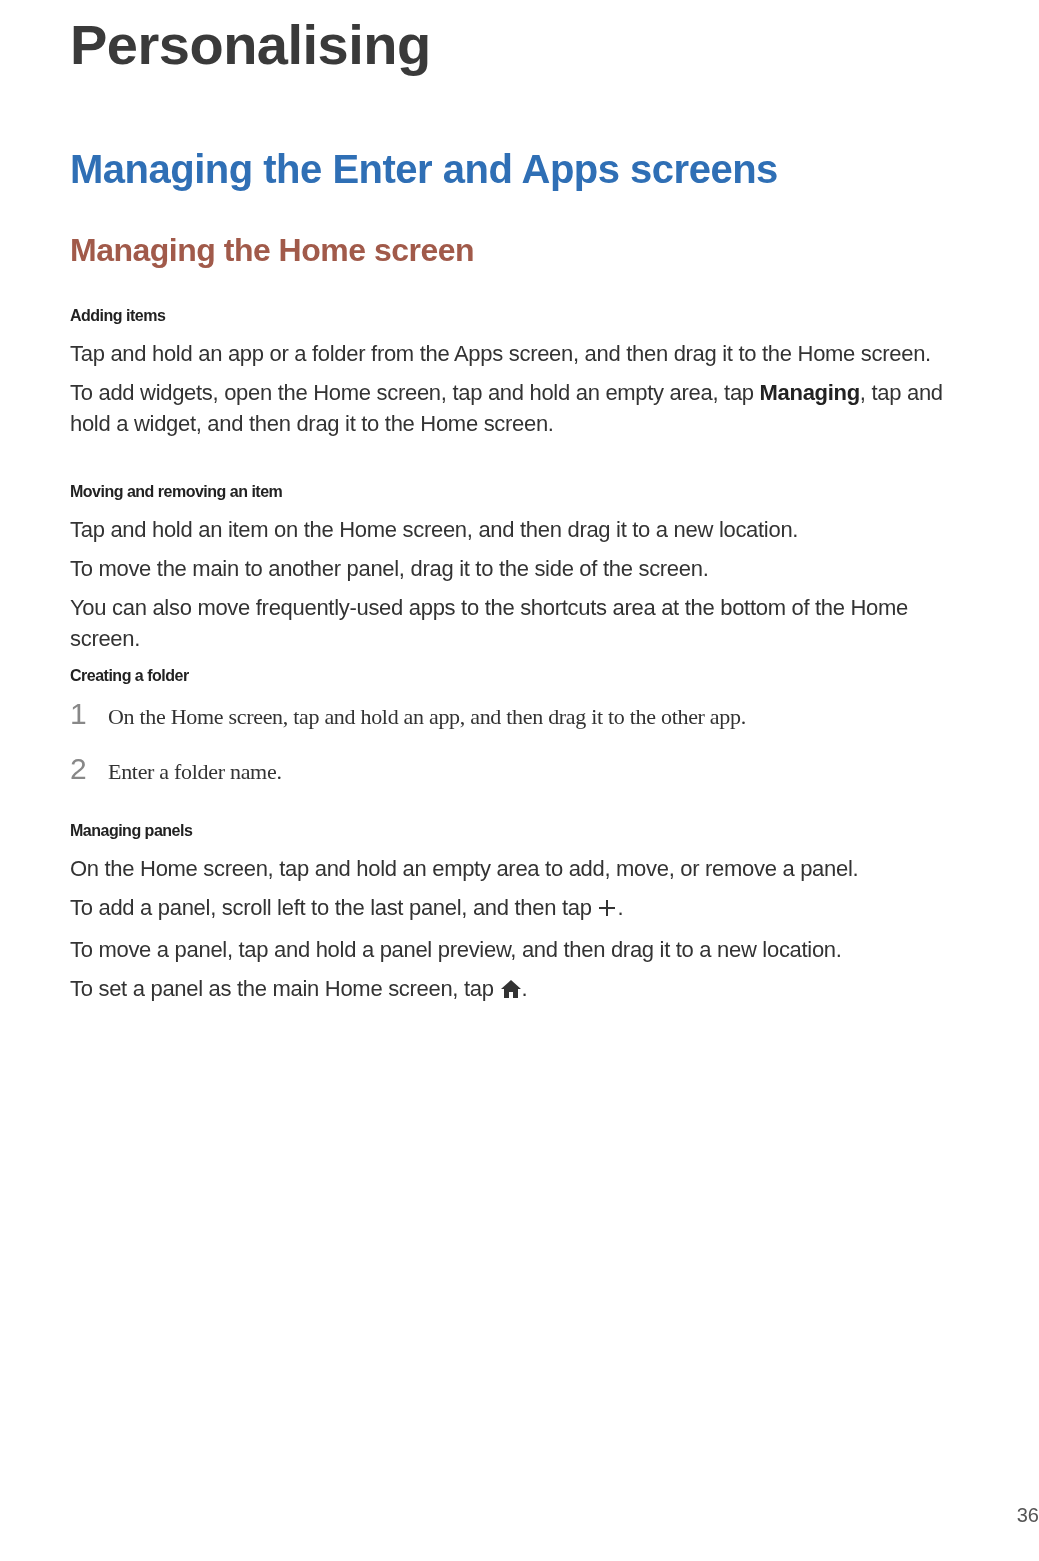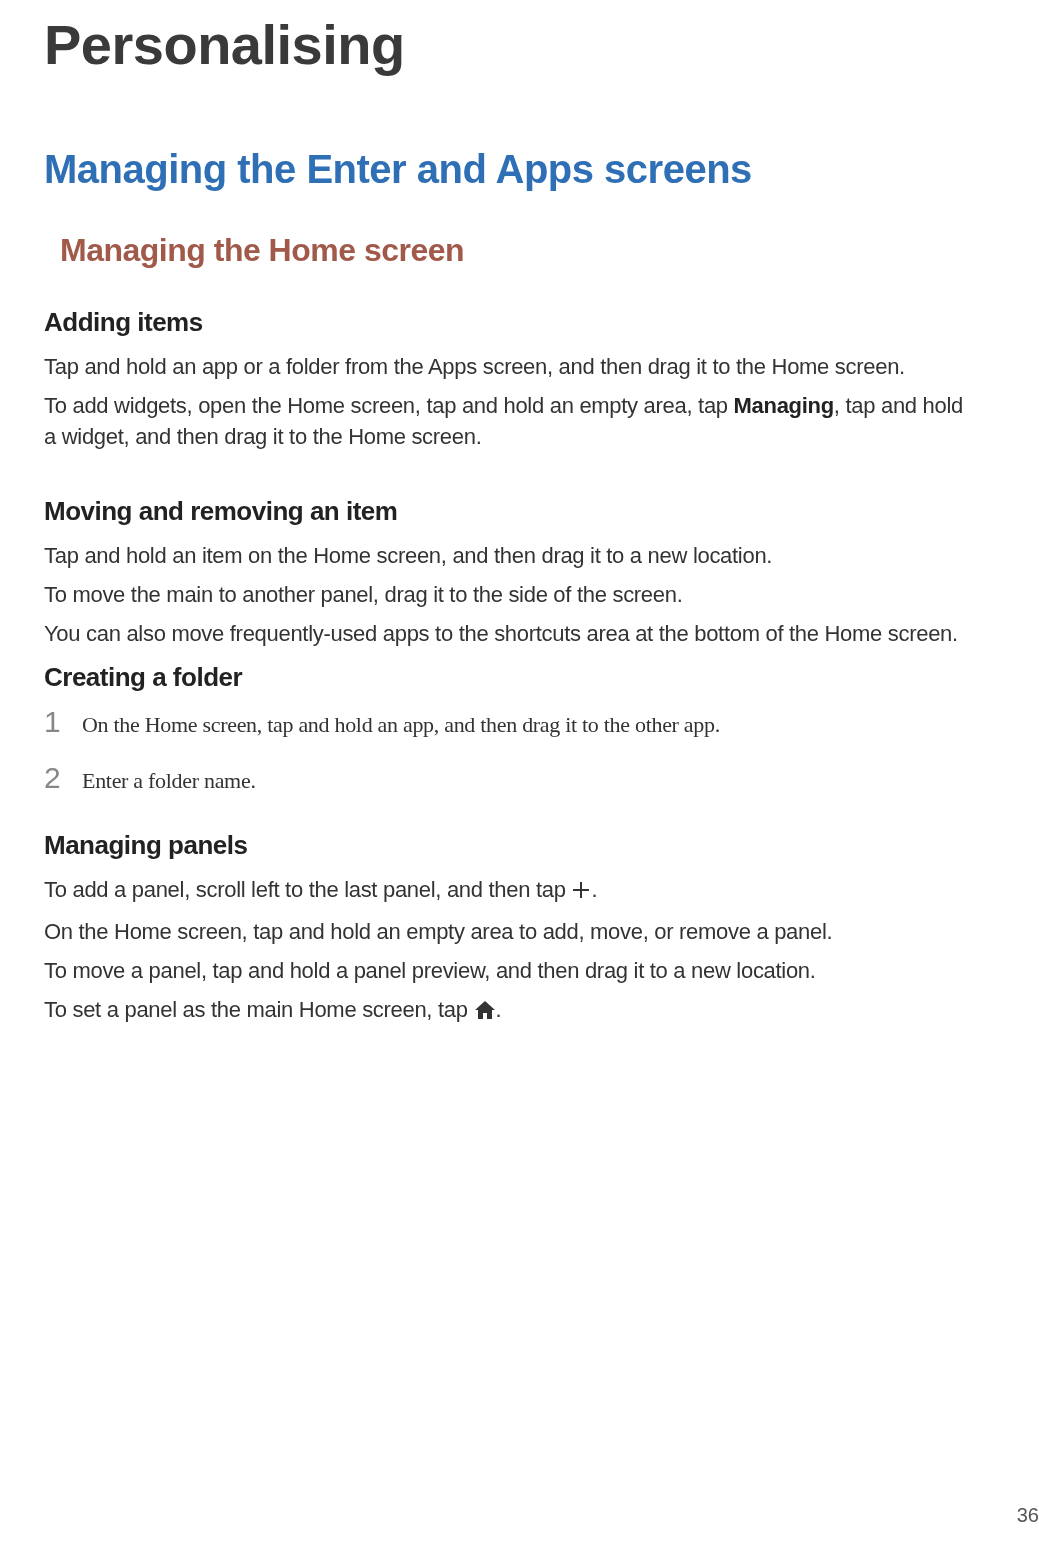--- a/index.html
+++ b/index.html
@@ -6,46 +6,46 @@
     margin: 0;
     padding: 0;
     background: #ffffff;
     font-family: "Helvetica Neue", Helvetica, Arial, sans-serif;
     color: #3a3a3a;
   }
   .page {
     width: 1039px;
     min-height: 1561px;
     box-sizing: border-box;
-    padding: 12px 70px 0 44px;
+    padding: 12px 70px 0 70px;
     position: relative;
   }
   h1.page-title {
     font-size: 56px;
     font-weight: 700;
     color: #3a3a3a;
     margin: 0 0 70px 0;
     letter-spacing: -0.5px;
   }
   h2.section-h2 {
     font-size: 40px;
     font-weight: 700;
     color: #2f6fb5;
     margin: 0 0 40px 0;
     letter-spacing: -0.5px;
   }
   h3.section-h3 {
     font-size: 32px;
     font-weight: 700;
     color: #a15a4a;
-    margin: 0 0 38px 16px;
+    margin: 0 0 38px 0;
     letter-spacing: -0.5px;
   }
   h4.section-h4 {
-    font-size: 26px;
+    font-size: 16px;
     font-weight: 700;
     color: #222222;
     margin: 12px 0 14px 0;
     letter-spacing: -0.5px;
   }
   p.body {
     font-size: 22px;
     line-height: 1.4;
     color: #333333;
     margin: 0 0 8px 0;
@@ -117,27 +117,27 @@
       <div class="ol-num">1</div>
       <div class="ol-text">On the Home screen, tap and hold an app, and then drag it to the other app.</div>
     </div>
     <div class="ol-item">
       <div class="ol-num">2</div>
       <div class="ol-text">Enter a folder name.</div>
     </div>
   </div>
 
   <h4 class="section-h4">Managing panels</h4>
+  <p class="body">On the Home screen, tap and hold an empty area to add, move, or remove a panel.</p>
   <p class="body">
     <span>To add a panel, scroll left to the last panel, and then tap </span><span class="inline-icon"><svg width="20" height="20" viewBox="0 0 20 20">
           <line x1="10" y1="2" x2="10" y2="18" stroke="#333" stroke-width="2"></line>
           <line x1="2" y1="10" x2="18" y2="10" stroke="#333" stroke-width="2"></line>
         </svg></span><span>.</span>
   </p>
-  <p class="body">On the Home screen, tap and hold an empty area to add, move, or remove a panel.</p>
   <p class="body">To move a panel, tap and hold a panel preview, and then drag it to a new location.</p>
   <p class="body">
     <span>To set a panel as the main Home screen, tap </span><span class="inline-icon"><svg width="22" height="20" viewBox="0 0 22 20">
           <path d="M11 1 L21 10 L18 10 L18 19 L13 19 L13 13 L9 13 L9 19 L4 19 L4 10 L1 10 Z" fill="#333"></path>
         </svg></span><span>.</span>
   </p>
 
   <div class="page-number">36</div>
 </div>
 

